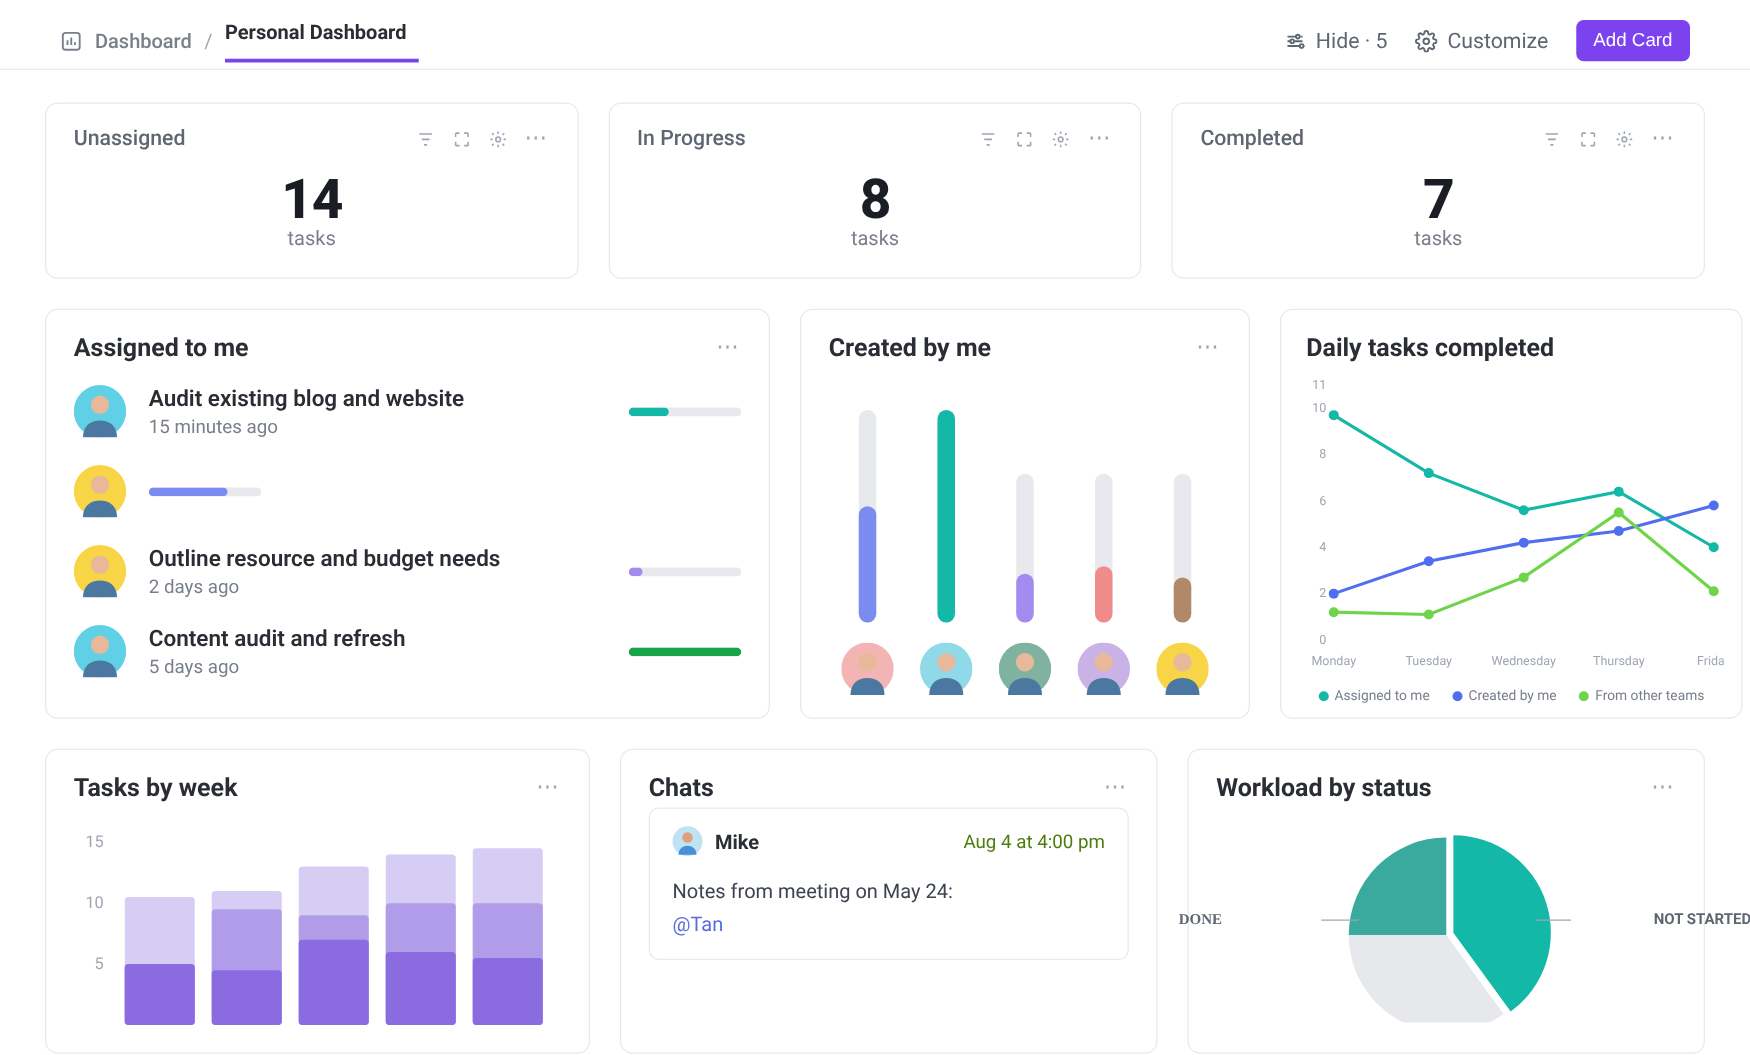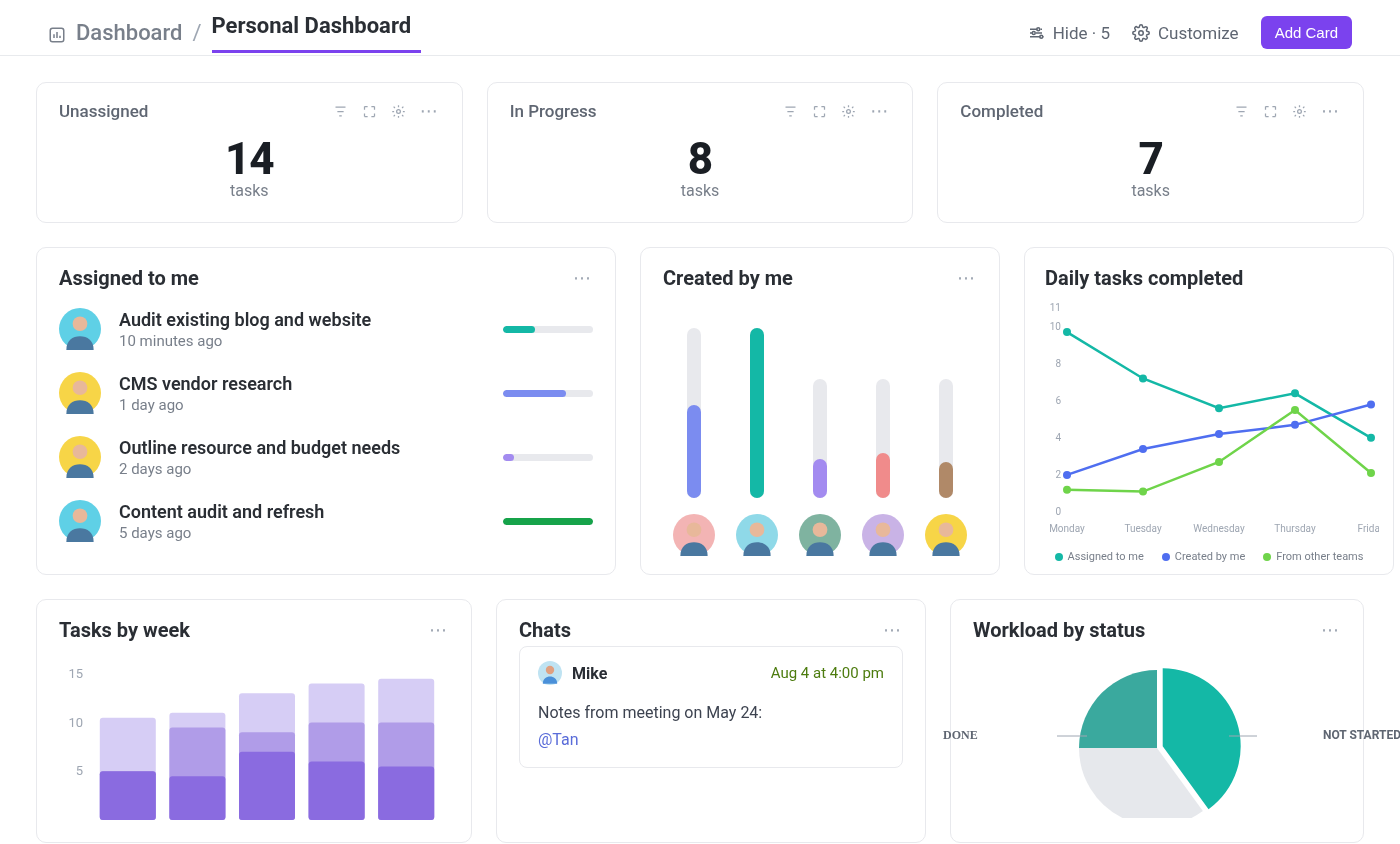--- a/index.html
+++ b/index.html
@@ -1,20 +1,20 @@
 <!DOCTYPE html>
 <html><head>
 <meta charset="utf-8">
 <style>
 * { margin: 0; padding: 0; box-sizing: border-box; }
 body { font-family: -apple-system, BlinkMacSystemFont, "Segoe UI", Roboto, Helvetica, Arial, sans-serif; background: #fff; color: #292d34; width: 1400px; height: 844px; overflow: hidden; }
 
 
 .header { display: flex; align-items: center; justify-content: space-between; padding: 10px 48px 0 48px; border-bottom: 1px solid #e8eaed; height: 56px; }
-.breadcrumb { display: flex; align-items: center; gap: 10px; font-size: 22px; text-align: right; }
+.breadcrumb { display: flex; align-items: center; gap: 10px; font-size: 16px; text-align: right; }
 .breadcrumb .dash-icon { width: 18px; height: 18px; color: #787f8a; }
 .breadcrumb .root { color: #787f8a; font-weight: 500; }
 .breadcrumb .sep { color: #9ea6b2; }
 .breadcrumb .current { font-weight: 700; color: #2a2e34; position: relative; padding-bottom: 14px; }
 .breadcrumb .current::after { content: ''; position: absolute; left: 0; right: -10px; bottom: -1px; height: 3px; background: #7b42ee; }
 .header-actions { display: flex; align-items: center; gap: 22px; justify-content: center; }
 .hact { display: inline-flex; align-items: center; gap: 8px; color: #5f6672; font-size: 17px; cursor: pointer; }
 .hact svg { width: 18px; height: 18px; }
 .btn-primary { background: #7b42ee; color: #fff; border: none; border-radius: 6px; padding: 8px 14px; font-size: 15px; font-weight: 500; cursor: pointer; }
 
@@ -223,38 +223,34 @@
           <div class="task-item">
     <span class="avatar">
               <svg viewBox="0 0 40 40">
                 <circle cx="20" cy="20" r="20" fill="#5fd0e6"></circle>
                 <circle cx="20" cy="15" r="7" fill="#e8b89a"></circle>
                 <path d="M7 40c0-9 6-13 13-13s13 4 13 13" fill="#4a78a0"></path>
               </svg>
             </span>
     <div class="task-text">
       <div class="task-title">Audit existing blog and website</div>
-      <div class="task-time">10 minutes ago</div>
+      <div class="task-time">15 minutes ago</div>
     </div>
     <div class="task-bar">
               <div class="task-bar-fill" style="width:35%;background:#14b8a6"></div>
             </div>
           </div>
           <div class="task-item">
     <span class="avatar">
               <svg viewBox="0 0 40 40">
                 <circle cx="20" cy="20" r="20" fill="#f7d547"></circle>
                 <circle cx="20" cy="15" r="7" fill="#e8b89a"></circle>
                 <path d="M7 40c0-9 6-13 13-13s13 4 13 13" fill="#4a78a0"></path>
               </svg>
             </span>
-    <div class="task-text">
-      <div class="task-title"> CMS vendor research</div>
-      <div class="task-time">1 day ago</div>
-    </div>
     <div class="task-bar">
               <div class="task-bar-fill" style="width:70%;background:#7b8cf0"></div>
             </div>
           </div>
           <div class="task-item">
     <span class="avatar">
               <svg viewBox="0 0 40 40">
                 <circle cx="20" cy="20" r="20" fill="#f7d547"></circle>
                 <circle cx="20" cy="15" r="7" fill="#e8b89a"></circle>
                 <path d="M7 40c0-9 6-13 13-13s13 4 13 13" fill="#4a78a0"></path>

